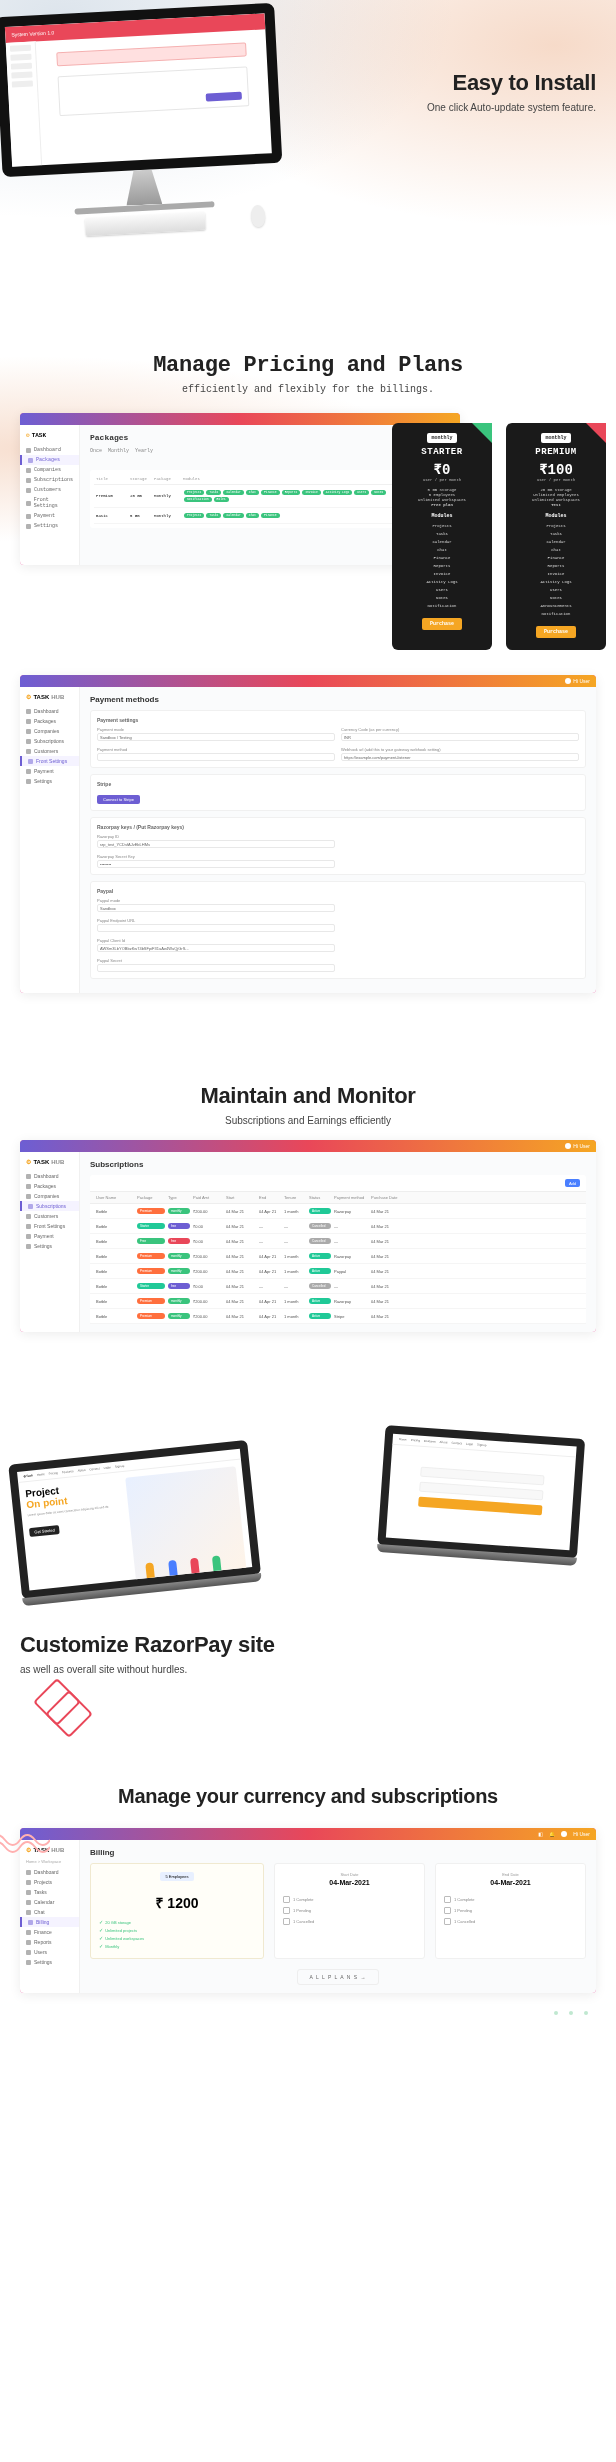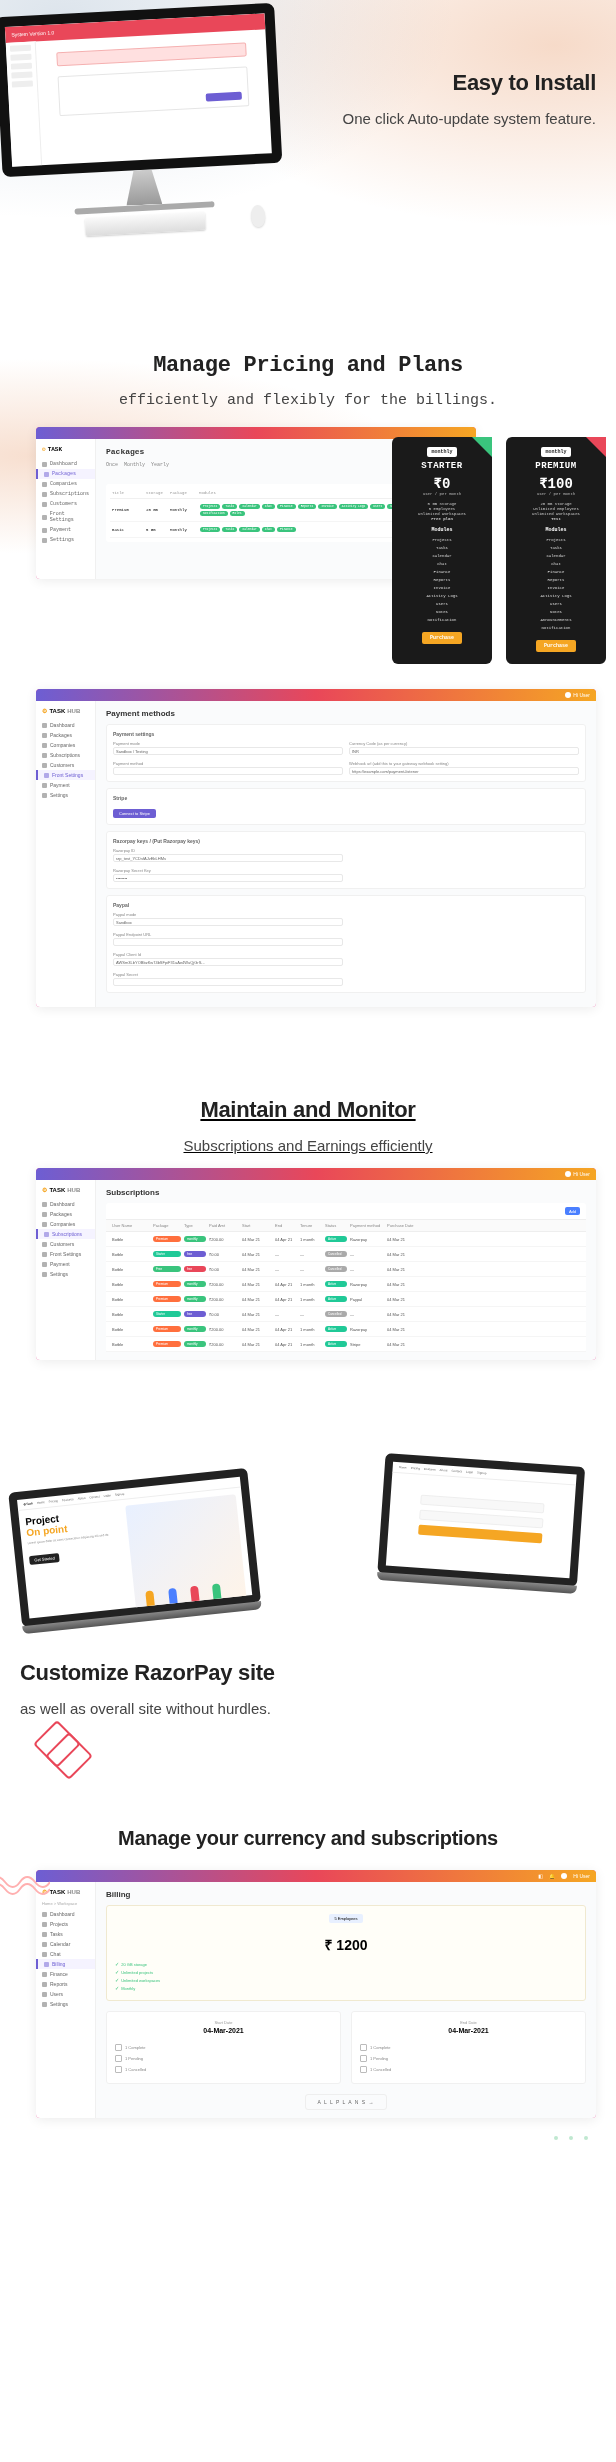--- a/index.html
+++ b/index.html
@@ -3,21 +3,21 @@
 <meta charset="utf-8">
 <style>
 * { margin: 0; padding: 0; box-sizing: border-box; }
 body { font-family: -apple-system, BlinkMacSystemFont, 'Segoe UI', Arial, sans-serif; width: 616px; background: #fff; }
 .section { position: relative; padding: 30px 20px; }
 .watercolor-bg { position: absolute; inset: 0; z-index: -1; }
 .wc-blue-top { background: radial-gradient(ellipse at 10% 5%, rgba(120,150,180,0.25) 0%, transparent 50%); }
 .wc-orange-top { background: radial-gradient(ellipse at 90% 15%, rgba(230,150,100,0.35) 0%, transparent 50%); }
 .wc-orange-left { background: radial-gradient(ellipse at 5% 50%, rgba(230,150,100,0.3) 0%, transparent 45%); }
 .heading { font-size: 22px; font-weight: 800; color: #222; letter-spacing: -0.3px; }
-.sub { font-size: 15px; color: #444; font-weight: 500; margin-top: 14px; }
+.sub { font-size: 10px; color: #444; font-weight: 500; margin-top: 6px; }
 .right-text { text-align: right; }
 .center-text { text-align: center; }
 
 
 .monitor { position: relative; width: 280px; }
 .monitor-screen { background: #fff; border: 10px solid #111; border-radius: 8px; height: 160px; overflow: hidden; }
 .monitor-stand { width: 60px; height: 35px; background: linear-gradient(#ccc, #999); margin: 0 auto; clip-path: polygon(35% 0, 65% 0, 80% 100%, 20% 100%); }
 .monitor-base { width: 140px; height: 6px; background: #aaa; margin: 0 auto; border-radius: 3px; }
 .monitor-kb { width: 120px; height: 18px; background: linear-gradient(#fafafa,#ddd); border-radius: 2px; margin: 4px auto 0; box-shadow: 0 1px 2px rgba(0,0,0,0.2); }
 .monitor-mouse { position: absolute; bottom: 0; right: 20px; width: 14px; height: 22px; background: #eee; border-radius: 50% 50% 45% 45%; box-shadow: 0 1px 2px rgba(0,0,0,0.15); }
@@ -26,21 +26,21 @@
 .install-hdr { background: #e94759; height: 16px; display: flex; align-items: center; padding: 0 6px; }
 .install-hdr span { color: #fff; font-size: 5px; }
 .install-side { position: absolute; left: 0; top: 16px; bottom: 0; width: 30px; background: #fff; border-right: 1px solid #eee; }
 .install-side div { height: 6px; margin: 3px 4px; background: #eee; border-radius: 1px; }
 .install-body { margin-left: 30px; padding: 12px 20px; }
 .install-banner { background: #ffe0e0; border: 1px solid #f5b0b0; height: 14px; border-radius: 2px; margin-bottom: 10px; }
 .install-card { border: 1px solid #e5e5e5; border-radius: 2px; height: 40px; display: flex; align-items: flex-end; justify-content: flex-end; padding: 6px; }
 .install-btn { width: 36px; height: 8px; background: #6d5ed3; border-radius: 2px; }
 
 
-.app-panel { background: #ec4899; border-radius: 4px; box-shadow: 0 2px 12px rgba(0,0,0,0.08); overflow: hidden; font-size: 6px; margin-left: 16px; }
+.app-panel { background: #ec4899; border-radius: 4px; box-shadow: 0 2px 12px rgba(0,0,0,0.08); overflow: hidden; font-size: 6px; }
 .app-topbar { height: 12px; background: linear-gradient(90deg, #6d5ed3, #e94759, #f5a623); display: flex; align-items: center; justify-content: flex-end; padding: 0 6px; gap: 4px; }
 .app-topbar .usr { color: #fff; font-size: 5px; display: flex; align-items: center; gap: 2px; }
 .avatar-dot { width: 6px; height: 6px; background: #fff; border-radius: 50%; }
 .app-layout { display: flex; min-height: 140px; }
 .app-side { width: 60px; background: #fff; border-right: 1px solid #f0f0f0; padding: 6px 0; }
 .app-side .logo { display: flex; align-items: center; gap: 2px; padding: 0 6px 6px; font-weight: 700; font-size: 6px; }
 .app-side .logo .g { color: #f5a623; }
 .app-side .item { display: flex; align-items: center; gap: 3px; padding: 2px 6px; color: #666; font-size: 5px; }
 .app-side .item.active { color: #6d5ed3; background: #f5f3ff; border-left: 2px solid #6d5ed3; }
 .app-side .ico { width: 5px; height: 5px; background: currentColor; opacity: 0.5; border-radius: 1px; }
@@ -114,21 +114,21 @@
 .front-login .go { height: 10px; background: #f5a623; border-radius: 2px; }
 
 
 .deco-diamond { position: absolute; left: 40px; top: -20px; width: 50px; height: 50px; }
 .deco-diamond::before, .deco-diamond::after { content: ''; position: absolute; width: 30px; height: 30px; border: 2px solid #e94759; transform: rotate(45deg); border-radius: 4px; }
 .deco-diamond::after { left: 12px; top: 12px; }
 .deco-wave { position: absolute; width: 60px; height: 30px; }
 .deco-wave svg { width: 100%; height: 100%; }
 
 
-.bill-body { display: flex; gap: 10px; flex-direction: column; }
+.bill-body { display: flex; gap: 10px; }
 .bill-card { background: #fff; border-radius: 3px; padding: 8px; flex: 1; text-align: center; }
 .bill-card.cur { border: 1px solid #f0e9d0; background: #fffef8; }
 .bill-emp { background: #e8f0ff; font-size: 4px; padding: 2px 5px; border-radius: 2px; display: inline-block; margin-bottom: 6px; }
 .bill-amt { font-size: 14px; font-weight: 700; margin: 6px 0; }
 .bill-feat { font-size: 4px; color: #3ac47d; text-align: left; padding: 1px 0; display: flex; align-items: center; gap: 2px; }
 .bill-feat::before { content: '✓'; color: #3ac47d; font-size: 5px; }
 .bill-other { border: 1px solid #f0f0f0; }
 .bill-other .date-lbl { font-size: 4px; color: #999; }
 .bill-other .date { font-size: 7px; font-weight: 600; margin: 2px 0 8px; }
 .bill-other .opt { font-size: 4px; color: #888; text-align: left; padding: 2px 0; display: flex; align-items: center; gap: 3px; }
@@ -409,21 +409,21 @@
                 <div class="pay-field"></div>
               </div>
             </div>
           </div>
       </div>
     </div>
   </div>
 </div>
 
 <div class="section" style="padding-top:60px;">
-  <div class="center-text" style="margin-bottom:14px;text-decoration:underline;">
+  <div class="center-text" style="margin-bottom:14px;">
     <div class="heading">Maintain and Monitor</div>
     <div class="sub">Subscriptions and Earnings efficiently</div>
   </div>
   <div class="app-panel">
     <div class="app-topbar">
         <div class="usr">
           <div class="avatar-dot"></div>
           <span>Hi User</span>
         </div>
       </div>

